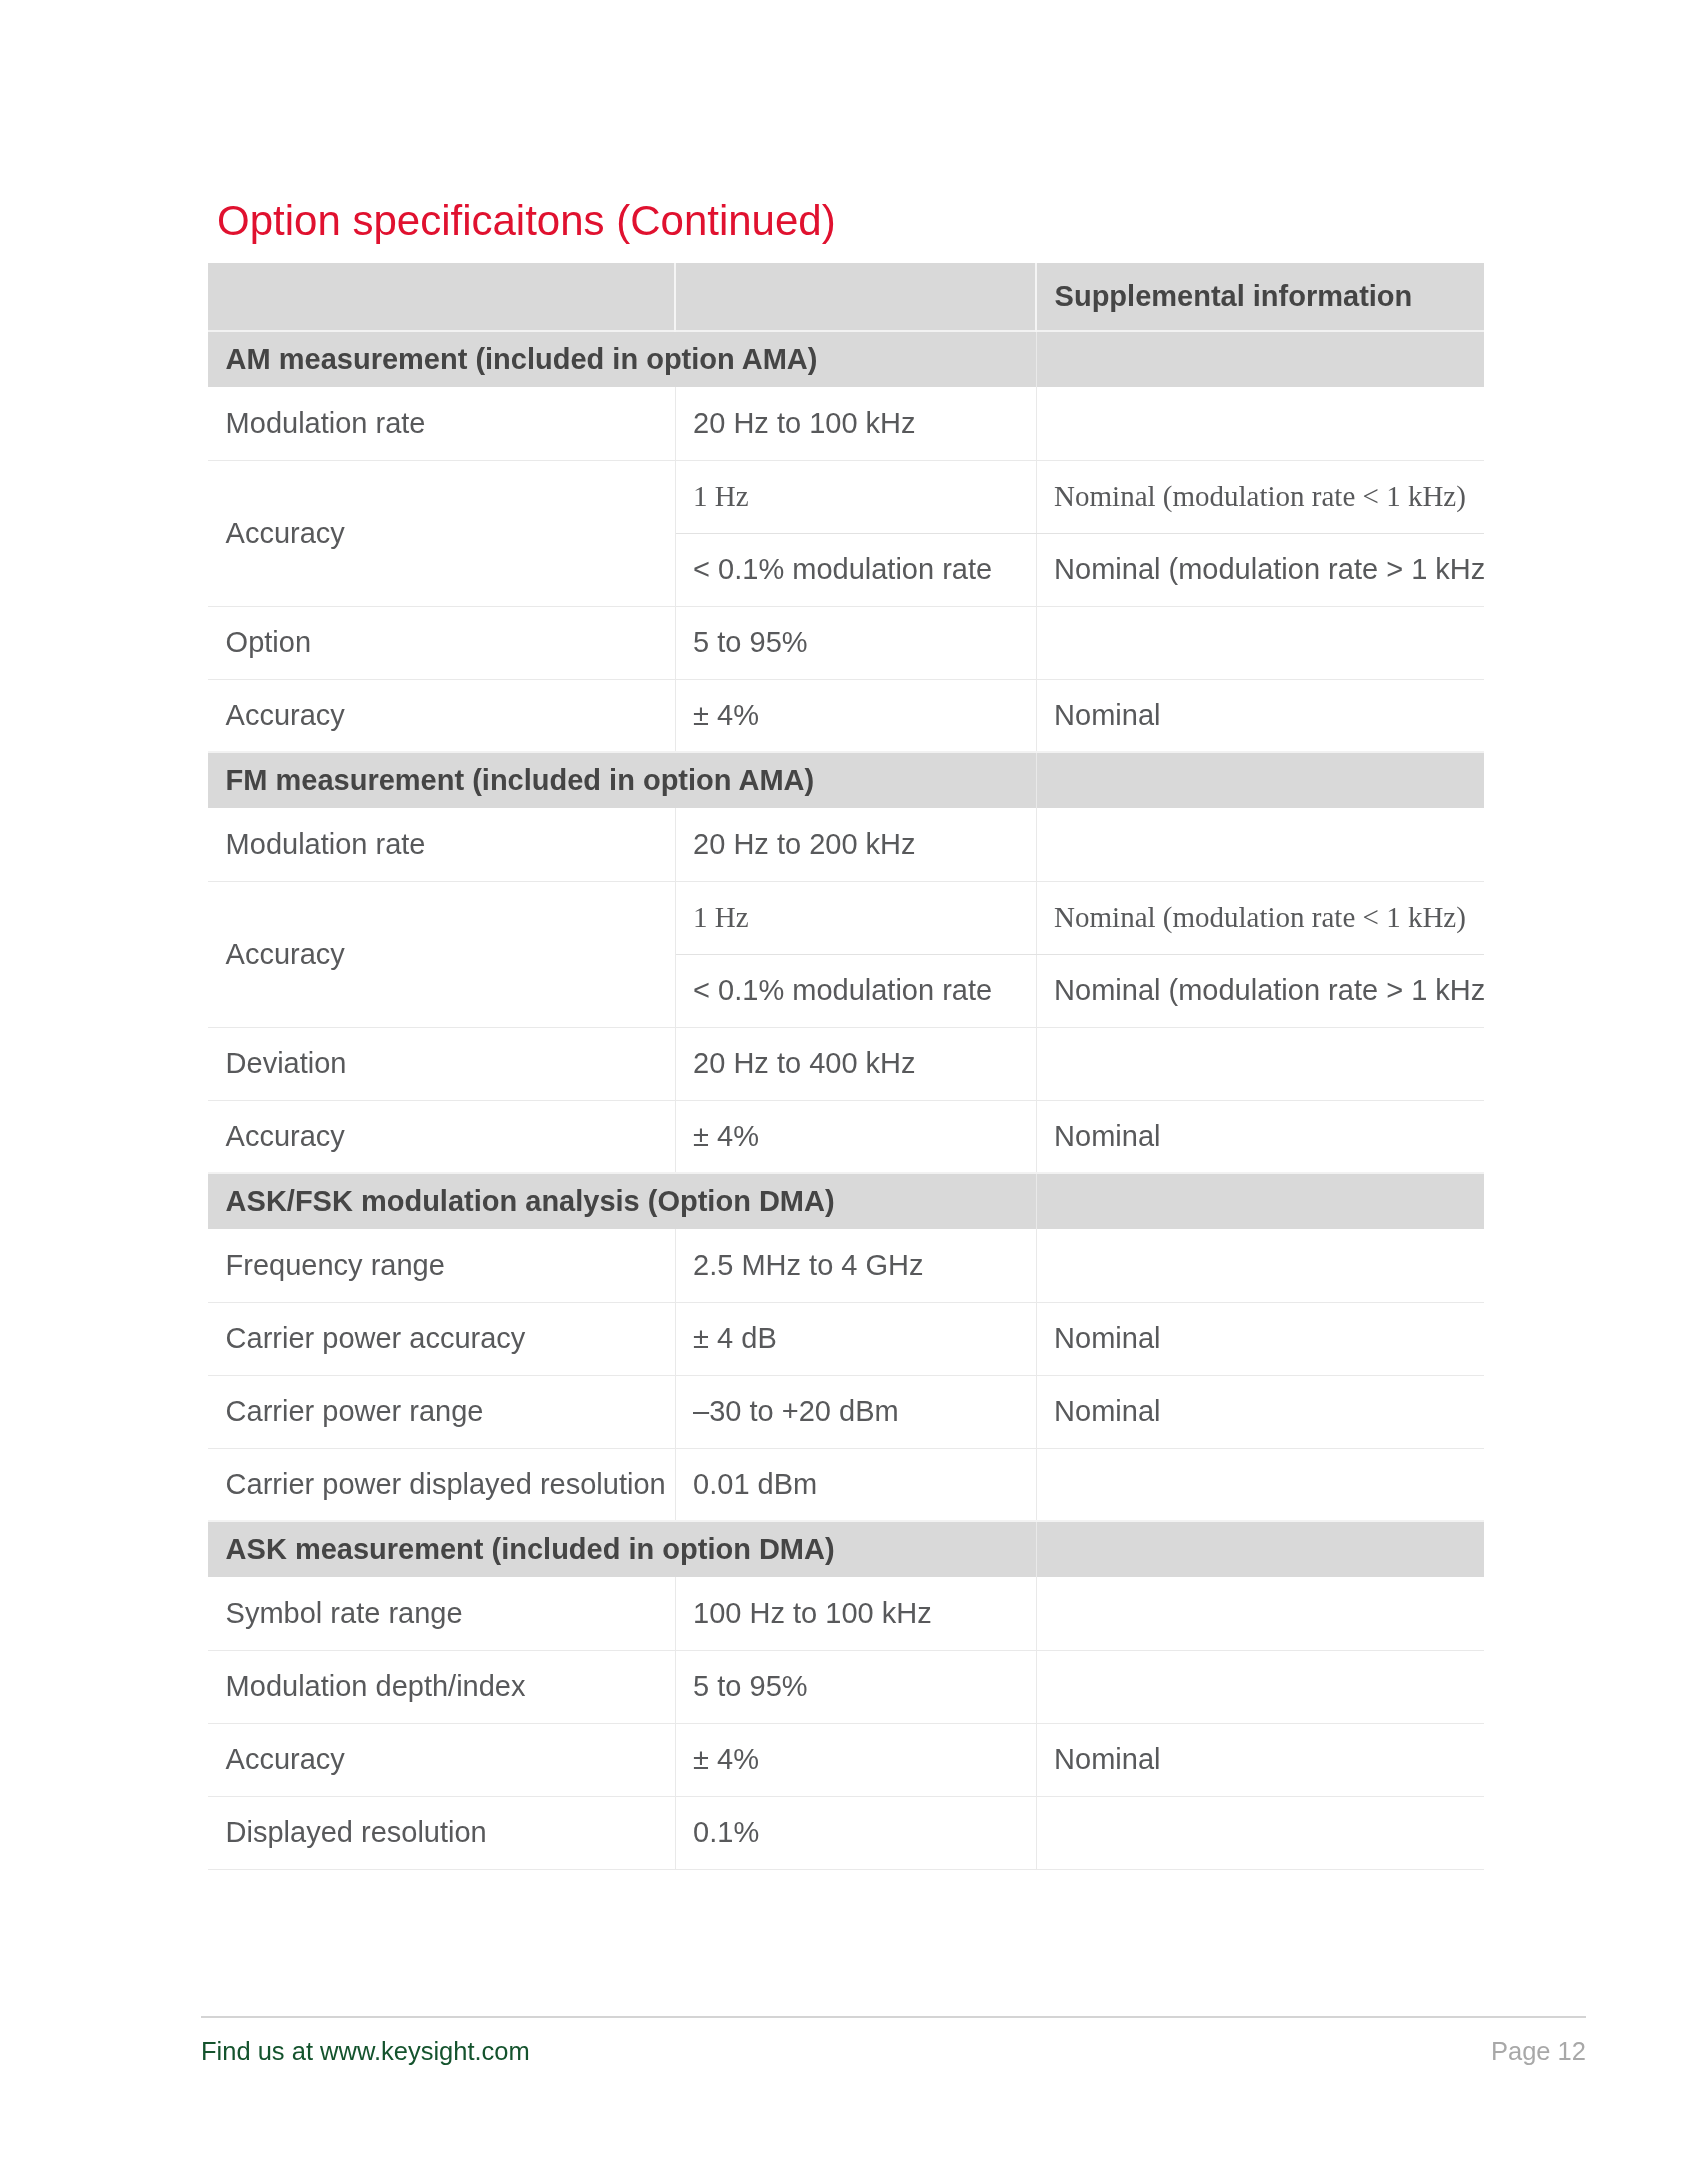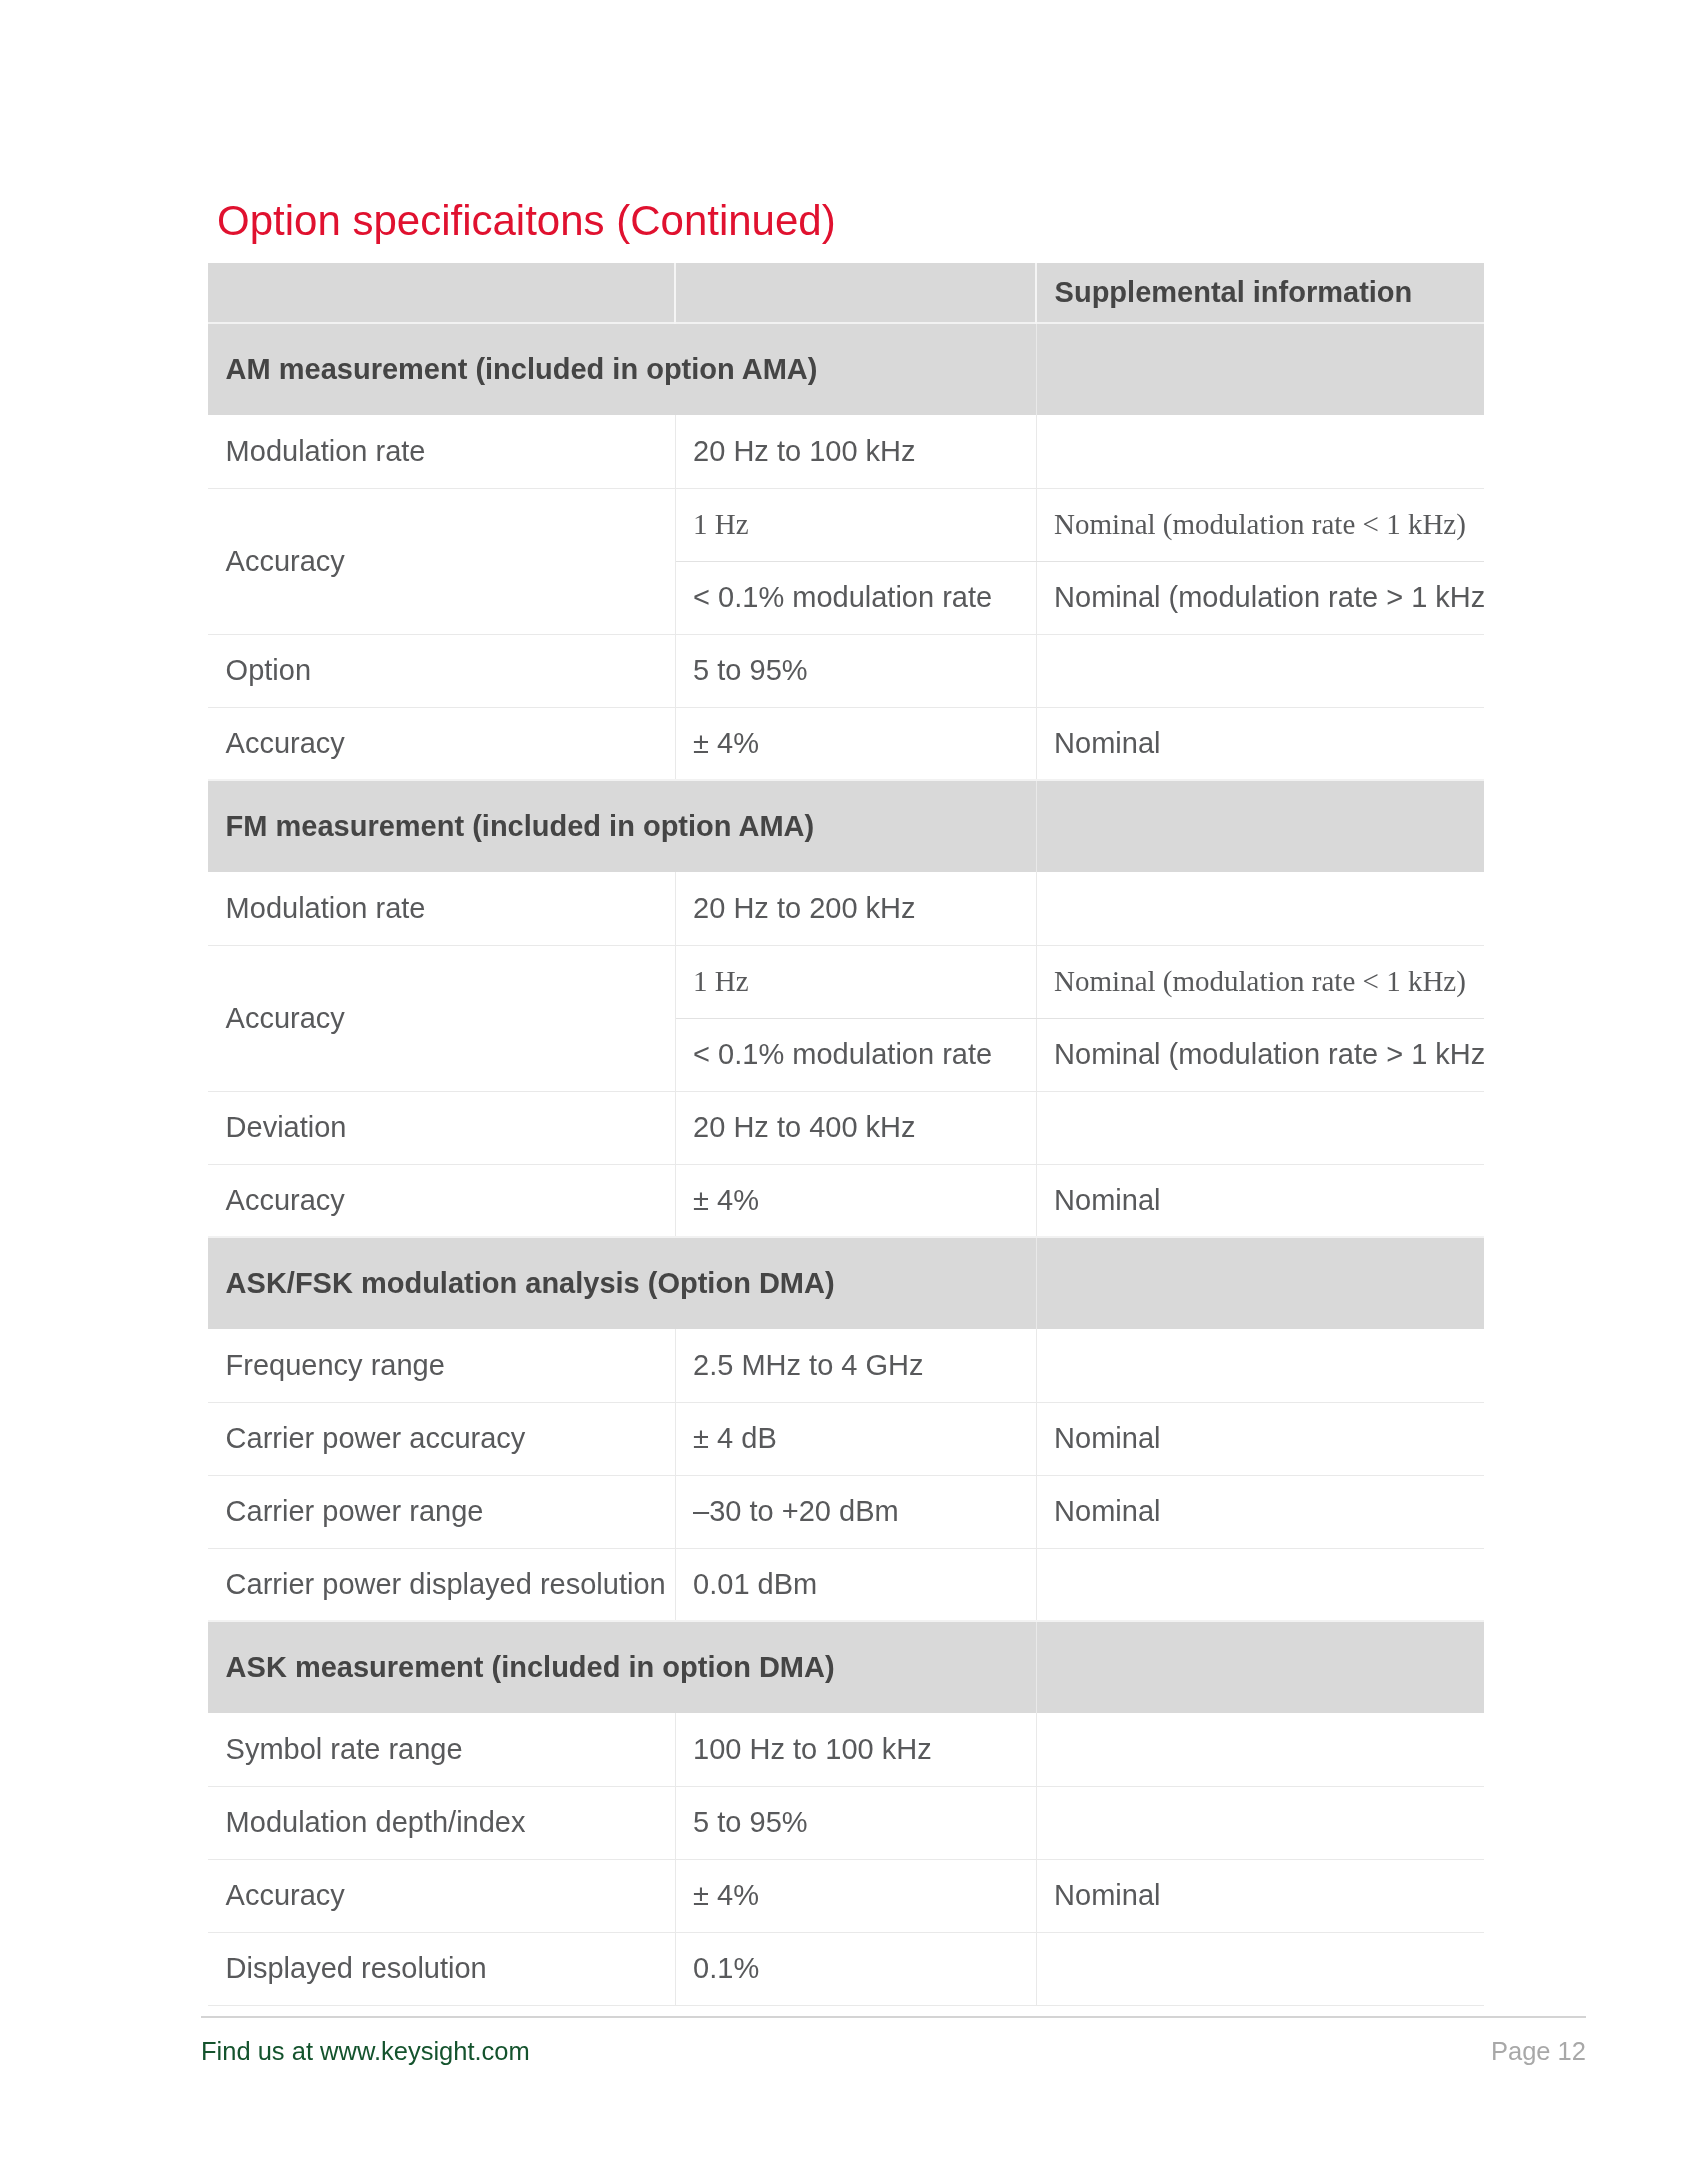--- a/index.html
+++ b/index.html
@@ -7,22 +7,22 @@
        font-family:"Liberation Sans","DejaVu Sans",sans-serif;}
   .page{position:absolute;inset:0;background:#ffffff;}
 
   .title{position:absolute;left:207px;top:187px;margin:10px;
          font-size:42px;font-weight:400;color:#e0112f;letter-spacing:0;}
 
   table.spec{position:absolute;left:208px;top:263px;width:1275px;
              border-collapse:collapse;table-layout:fixed;}
   col.c1{width:467px;} col.c2{width:361px;} col.c3{width:448px;}
   tr{height:73px;}
-  tr.thead{height:60px;}
-  tr.section{height:92px;}
+  tr.thead{height:68px;}
+  tr.section{height:56px;}
   td{font-size:29px;color:#58595b;padding:0 8.8px 0 17.6px;vertical-align:middle;
      overflow:hidden;white-space:nowrap;}
 
   
   tr.thead td{background:#d9d9d9;font-weight:bold;color:#454545;}
   td.hsep{border-right:2.6px solid #f5f5f5;}
 
   
   tr.section td{background:#d9d9d9;font-weight:bold;color:#454545;
                 border-top:2.6px solid #f2f2f2;}

